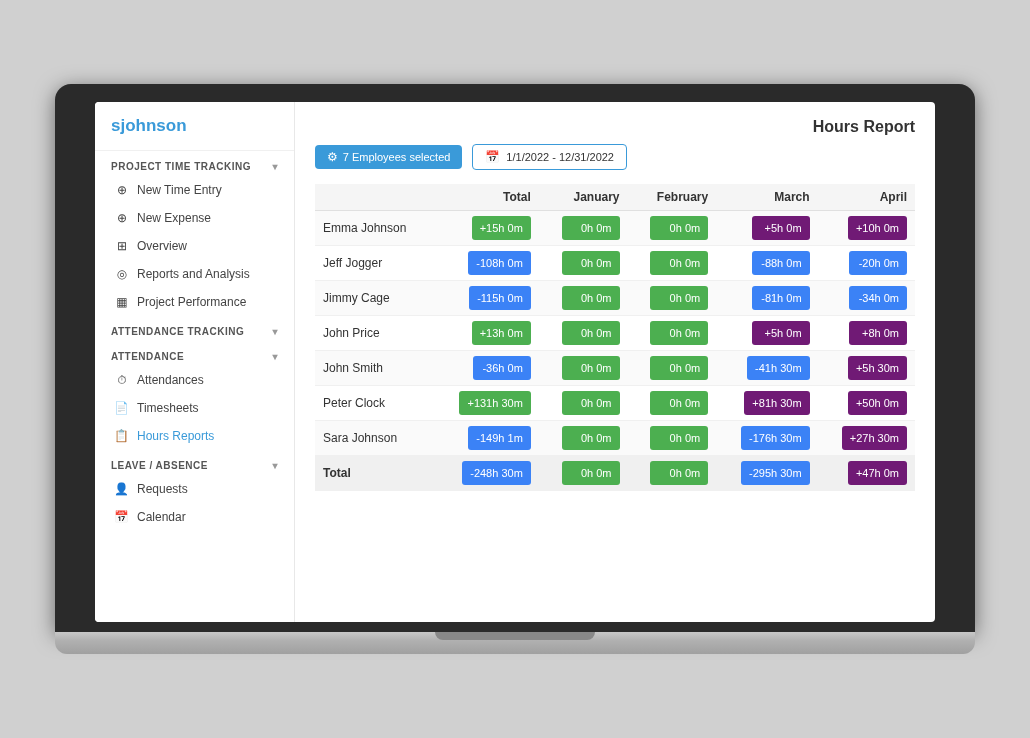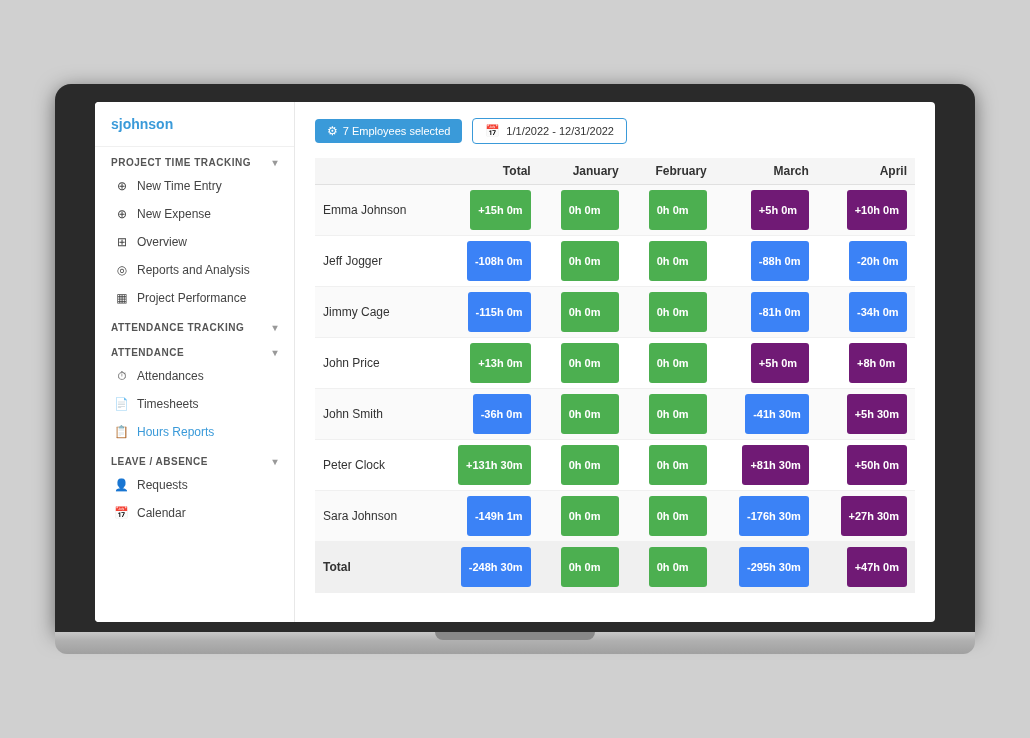--- a/index.html
+++ b/index.html
@@ -55,21 +55,21 @@
       min-width: 200px;
       background: #fff;
       border-right: 1px solid #e8e8e8;
       overflow-y: auto;
       padding-bottom: 20px;
     }
 
     .sidebar-logo {
       padding: 14px 16px;
       color: #3a9ad9;
-      font-size: 14px;
+      font-size: 17px;
       font-weight: 600;
       border-bottom: 1px solid #f0f0f0;
     }
 
     .sidebar-section-title {
       font-size: 10px;
       font-weight: 700;
       color: #555;
       letter-spacing: 0.5px;
       padding: 10px 16px 4px;
@@ -191,27 +191,27 @@
     }
     .report-table td:first-child {
       text-align: left;
       font-size: 12px;
       color: #333;
       margin-top: 34px;
     }
 
     .badge {
       display: inline-block;
-      padding: 14px 8px;
+      padding: 6px 8px;
       border-radius: 3px;
       font-size: 11px;
-      font-weight: 700;
+      font-weight: 400;
       color: #fff;
       min-width: 58px;
-      text-align: left;
+      text-align: right;
     }
     .badge-green { background: #4caf50; }
     .badge-orange { background: #3b82f6; }
     .badge-blue { background: #701a75; }
 
     .chevron {
       font-size: 10px;
       color: #999;
     }
   </style>
@@ -280,20 +280,23 @@
           <span class="sidebar-icon">👤</span>
           <span>Requests</span>
         </div>
         <div class="sidebar-item">
           <span class="sidebar-icon">📅</span>
           <span>Calendar</span>
         </div>
       </div>
 
       <div class="main-content">
+        <div class="page-header">
+          <span class="page-title">Hours Report</span>
+        </div>
 
         <div class="filter-row">
           <button class="filter-btn">
             <span style="font-size:12px;">⚙</span>
             <span>7 Employees selected</span>
           </button>
           <button class="date-range-btn">
             <span style="font-size:12px;">📅</span>
             <span>1/1/2022 - 12/31/2022</span>
           </button>

